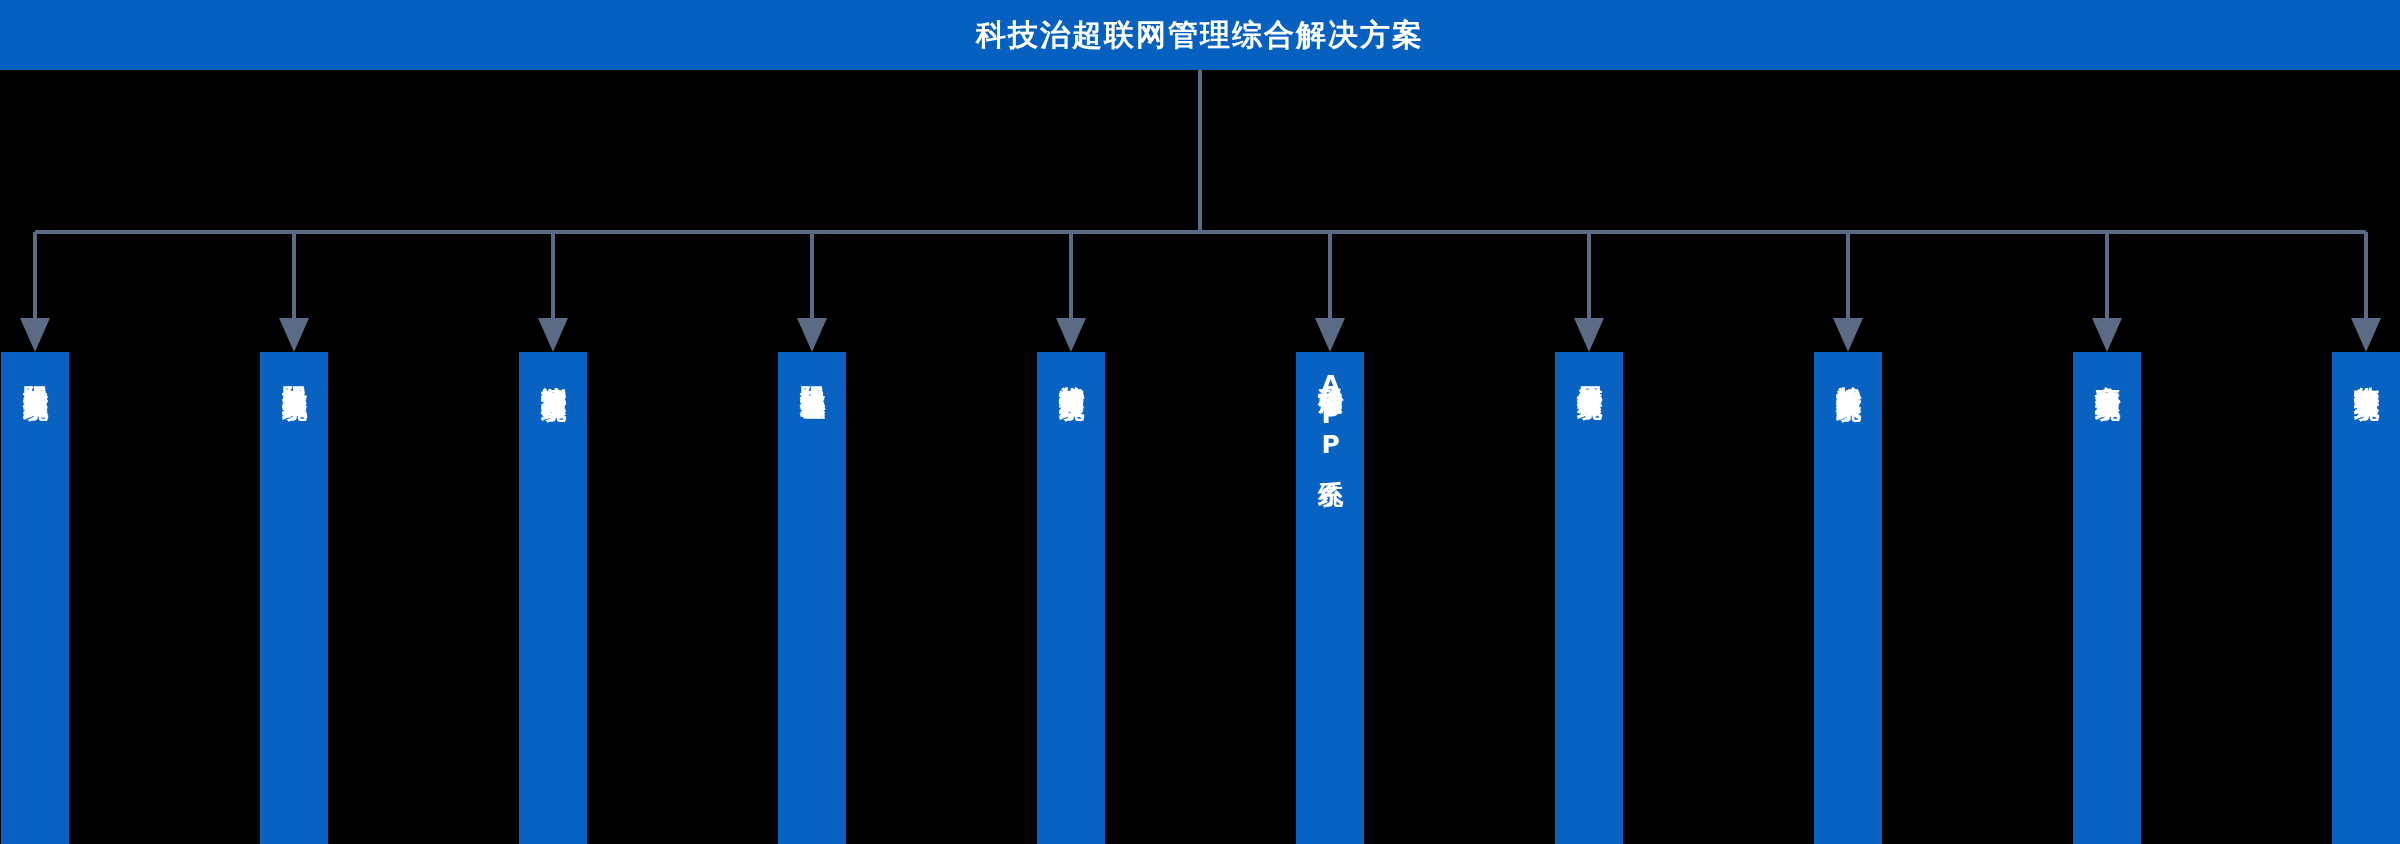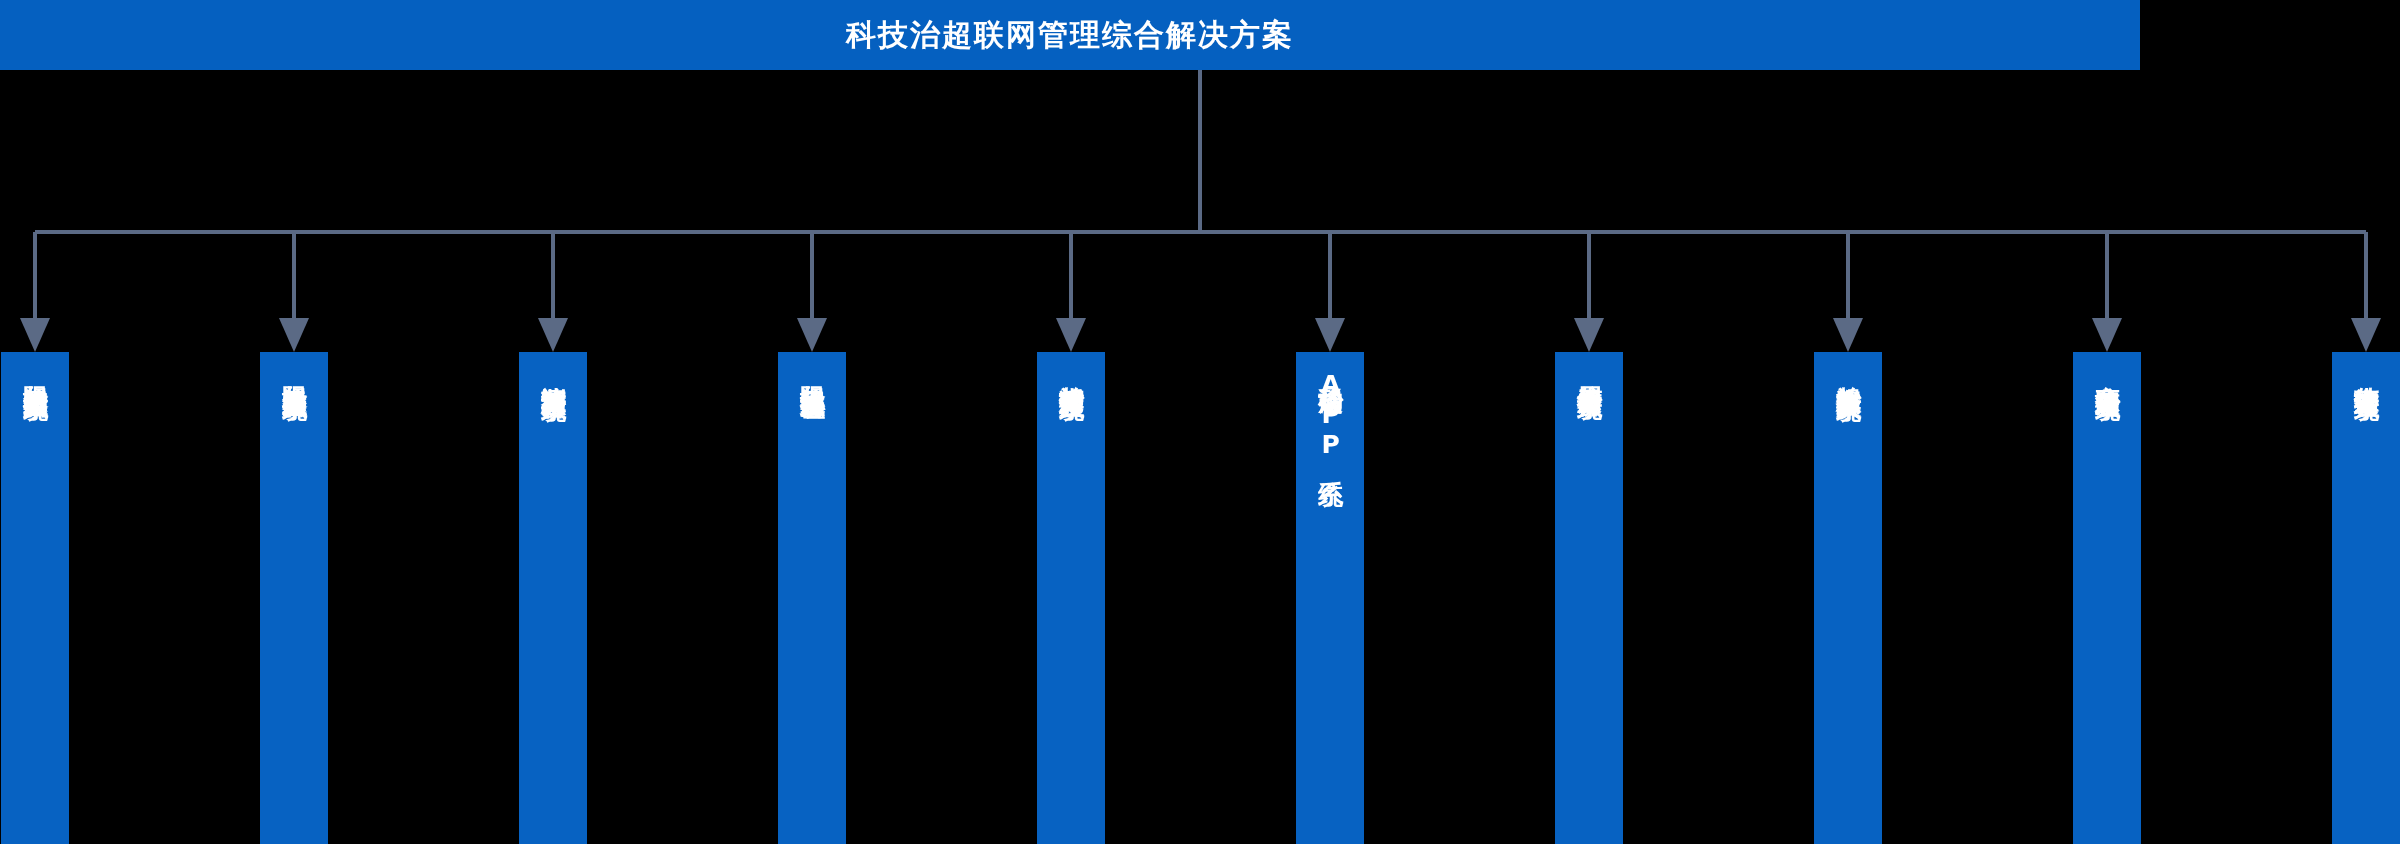--- a/index.html
+++ b/index.html
@@ -15,21 +15,21 @@
     position: relative;
     width: 2400px;
     height: 844px;
     background: #000000;
   }
 
   
   #title-bar {
     position: absolute;
     left: 0; top: 0;
-    width: 2140px;
+    width: 2400px;
     height: 70px;
     background: #0560c0;
     display: flex;
     align-items: center;
     justify-content: center;
   }
   #title-text {
     color: #ffffff;
     font-size: 30px;
     font-weight: bold;

